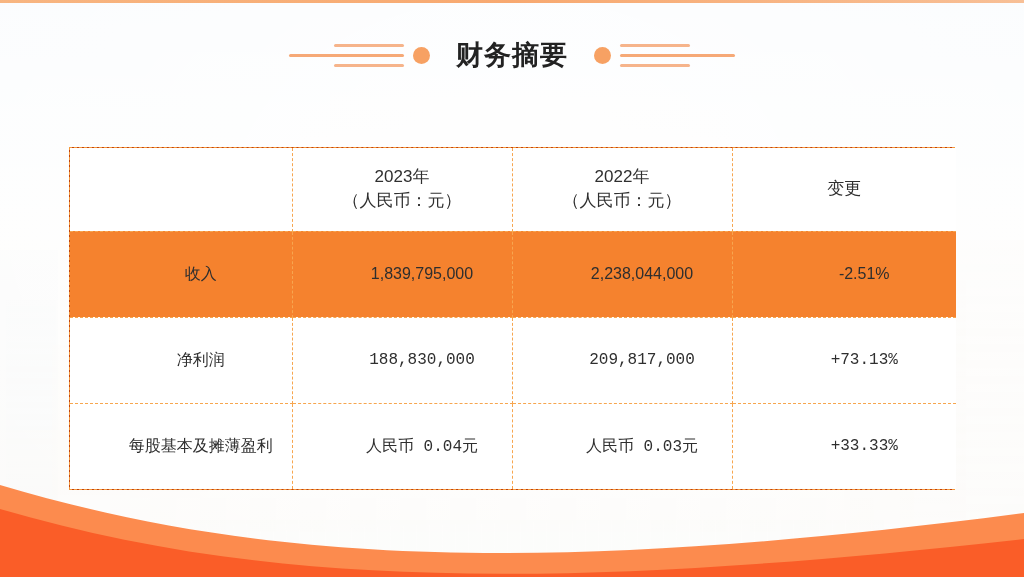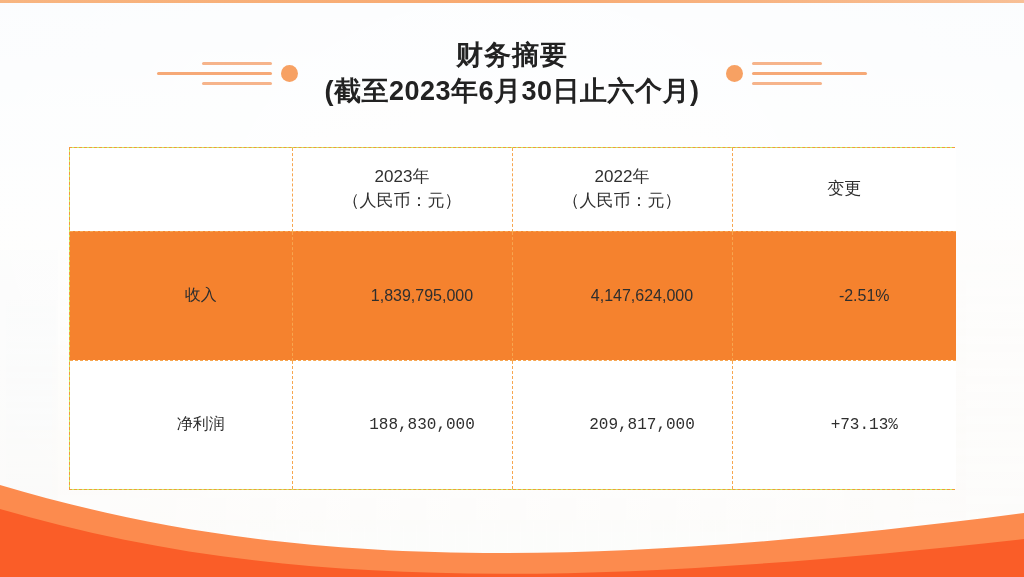--- a/index.html
+++ b/index.html
@@ -76,21 +76,21 @@
 
   
   .wave-wrap { position:absolute; left:0; right:0; bottom:0; height:110px; }
   .wave-wrap svg { display:block; width:100%; height:100%; }
 
   
   .header {
     position:absolute; left:0; right:0; top:38px;
     display:flex; align-items:center; justify-content:center; gap:0;
   }
-  .title-block { text-align:center; padding:0 26px; }
+  .title-block { text-align:left; padding:0 26px; }
   .title-line1 {
     font-size:27px; font-weight:bold; color:#222; letter-spacing:1px;
     line-height:1.32;
   }
   .title-line2 {
     font-size:27px; font-weight:bold; color:#222; letter-spacing:.5px;
     line-height:1.32;
   }
 
   .deco { display:flex; align-items:center; gap:9px; }
@@ -102,21 +102,21 @@
   .deco-left .dl-c { width:70px; align-self:flex-end; }
 
   .deco-right .dl-a { width:70px; }
   .deco-right .dl-b { width:115px; background:#f6a977; }
   .deco-right .dl-c { width:70px; }
 
   
   .table-wrap {
     position:absolute; left:69px; top:147px; width:886px; height:343px;
     border:1.6px dashed #f59a3c;
-    background:#bef264;
+    background:#c2410c;
   }
   table { width:100%; height:100%; border-collapse:collapse; table-layout:fixed; }
   col.c1 { width:222px; }
   col.c2 { width:220px; }
   col.c3 { width:220px; }
   col.c4 { width:224px; }
 
   th,td {
     border-right:1.4px dashed #f7a64f;
     border-bottom:1.4px dashed #f7a64f;
@@ -170,21 +170,20 @@
     <div class="deco-lines">
       <div class="dl dl-a"></div>
       <div class="dl dl-b"></div>
       <div class="dl dl-c"></div>
     </div>
     <div class="deco-dot"></div>
   </div>
 
   <div class="title-block">
     <div class="title-line1">财务摘要</div>
-    <div class="title-line2">(截至2023年6月30日止六个月)</div>
   </div>
 
   <div class="deco deco-right">
     <div class="deco-dot"></div>
     <div class="deco-lines">
       <div class="dl dl-a"></div>
       <div class="dl dl-b"></div>
       <div class="dl dl-c"></div>
     </div>
   </div>
@@ -217,32 +216,38 @@
           <span class="ln">变更</span>
           <span class="ln"></span>
         </th>
       </tr>
     </thead>
     <tbody>
 
       <tr class="hl">
         <td class="label">收入</td>
         <td>1,839,795,000</td>
-        <td>4,147,624,000</td>
+        <td>2,238,044,000</td>
         <td>-2.51%</td>
       </tr>
 
       <tr class="plain">
         <td class="label">净利润</td>
         <td>188,830,000</td>
         <td>209,817,000</td>
         <td>+73.13%</td>
       </tr>
 
 
+      <tr class="plain">
+        <td class="label">每股基本及摊薄盈利</td>
+        <td>人民币 0.04元</td>
+        <td>人民币 0.03元</td>
+        <td>+33.33%</td>
+      </tr>
 
     </tbody>
   </table>
 </div>
 
 <div class="wave-wrap">
   <svg viewBox="0 0 1024 110" preserveAspectRatio="none">
     <path d="M0,18 C250,92 520,112 1024,46 L1024,110 L0,110 Z" fill="#FC8B4E"></path>
     <path d="M0,42 C260,118 540,126 1024,72 L1024,110 L0,110 Z" fill="#FA5D28"></path>
   </svg>

